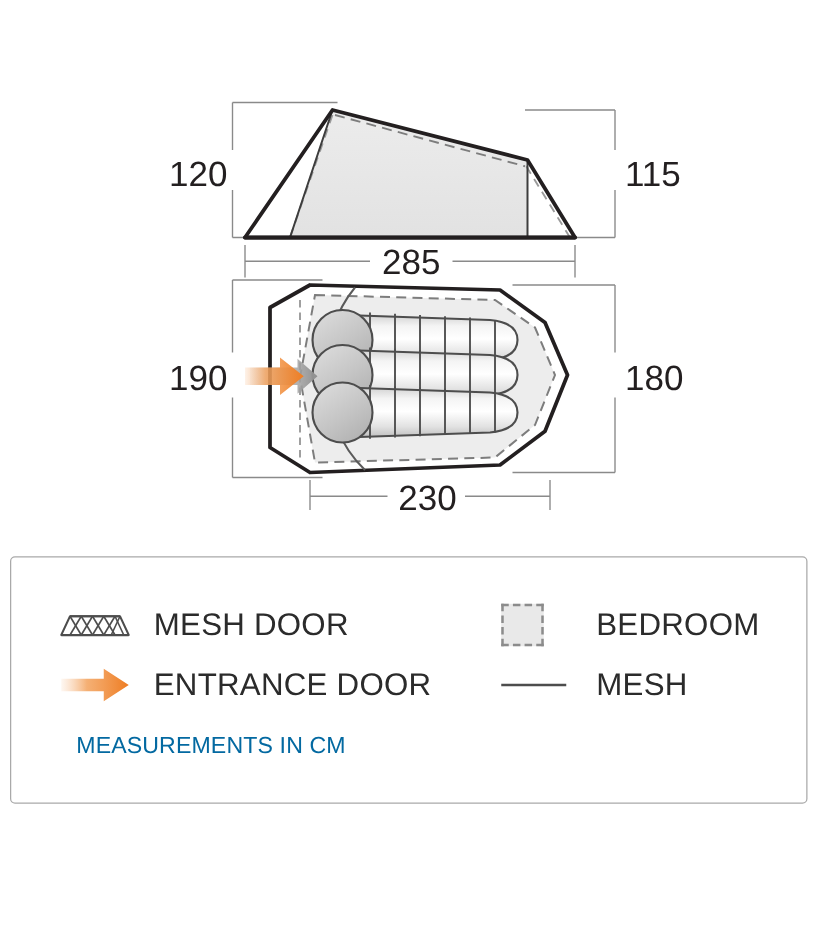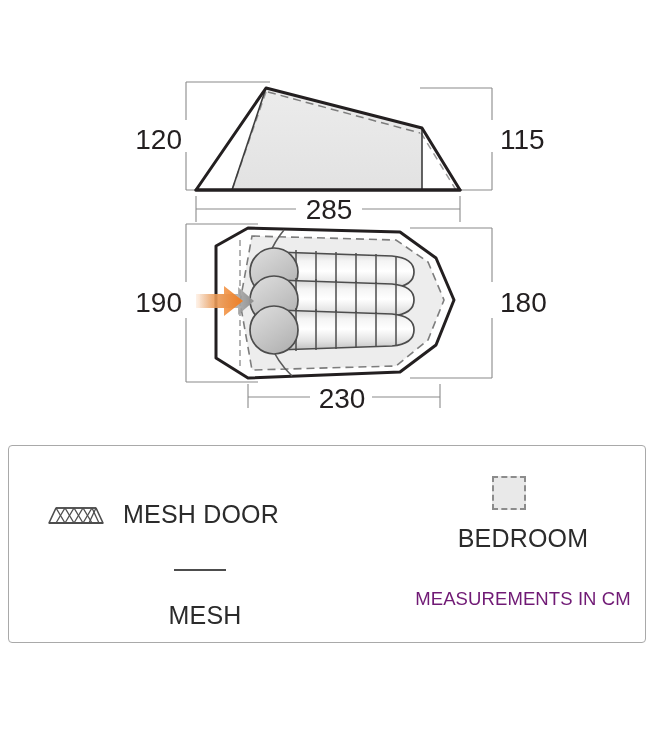--- a/index.html
+++ b/index.html
@@ -65,21 +65,20 @@
   }
   .legend-item {
     display: flex;
     align-items: center;
     gap: 14px;
     padding-left: 38px;
     box-sizing: border-box;
   }
   .legend-item.col2 {
     padding-left: 20px;
-    flex-direction: column;
   }
   .legend-glyph {
     flex: 0 0 auto;
     width: 62px;
     height: 34px;
     display: flex;
     align-items: center;
     justify-content: flex-start;
   }
   .legend-glyph.small {
@@ -88,21 +87,21 @@
   .legend-label {
     font-size: 25px;
     letter-spacing: 0.2px;
     color: #2b2b2b;
     white-space: nowrap;
     font-weight: 400;
   }
   .legend-label.note {
     font-size: 18.5px;
     letter-spacing: 0.1px;
-    color: #701a75;
+    color: #0369a1;
   }
 
   
   .bedroom-swatch {
     width: 34px;
     height: 34px;
     background: #e9e9e9;
     border: 2px dashed #8c8c8c;
     box-sizing: border-box;
   }
@@ -310,20 +309,35 @@
         <span class="legend-label">MESH DOOR</span>
       </div>
 
       <div class="legend-item col2">
         <span class="legend-glyph small">
           <span class="bedroom-swatch"></span>
         </span>
         <span class="legend-label">BEDROOM</span>
       </div>
 
+      <div class="legend-item">
+        <span class="legend-glyph">
+          <svg width="58" height="30" viewBox="0 0 58 30" xmlns="http://www.w3.org/2000/svg">
+            <defs>
+              <linearGradient id="legOrange" x1="0" y1="0" x2="1" y2="0">
+                <stop offset="0%" stop-color="#f7bd8d" stop-opacity="0.12"></stop>
+                <stop offset="38%" stop-color="#f29c52" stop-opacity="0.8"></stop>
+                <stop offset="100%" stop-color="#ee7c22" stop-opacity="1"></stop>
+              </linearGradient>
+            </defs>
+            <path d="M2 10 L36 10 L36 2 L56 15 L36 28 L36 20 L2 20 Z" fill="url(#legOrange)"></path>
+          </svg>
+        </span>
+        <span class="legend-label">ENTRANCE DOOR</span>
+      </div>
 
       <div class="legend-item col2">
         <span class="legend-glyph small">
           <span class="pole-line"></span>
         </span>
         <span class="legend-label">MESH</span>
       </div>
 
 
       <div class="legend-item col2">

